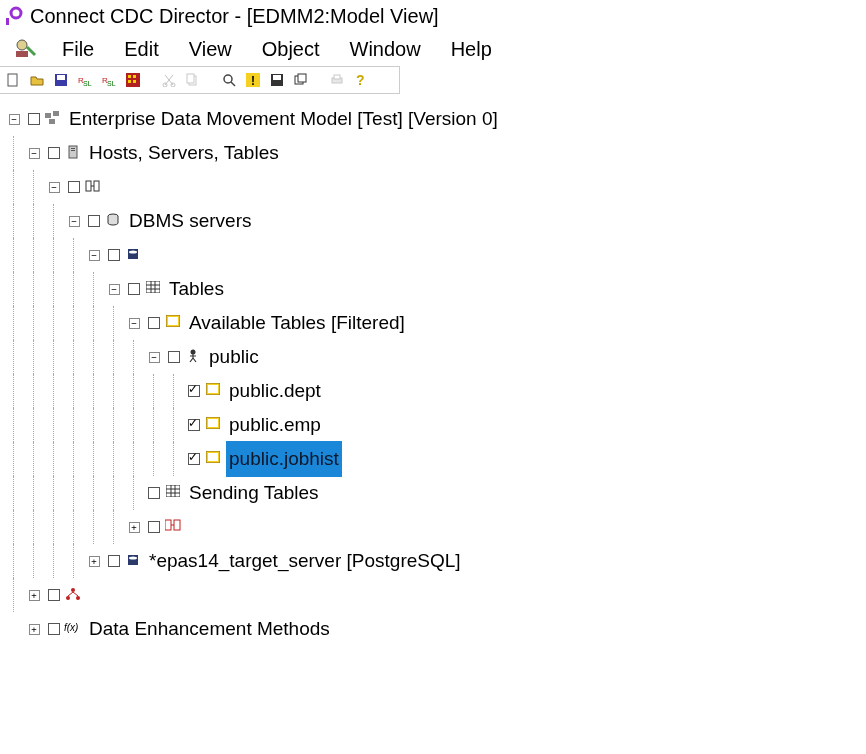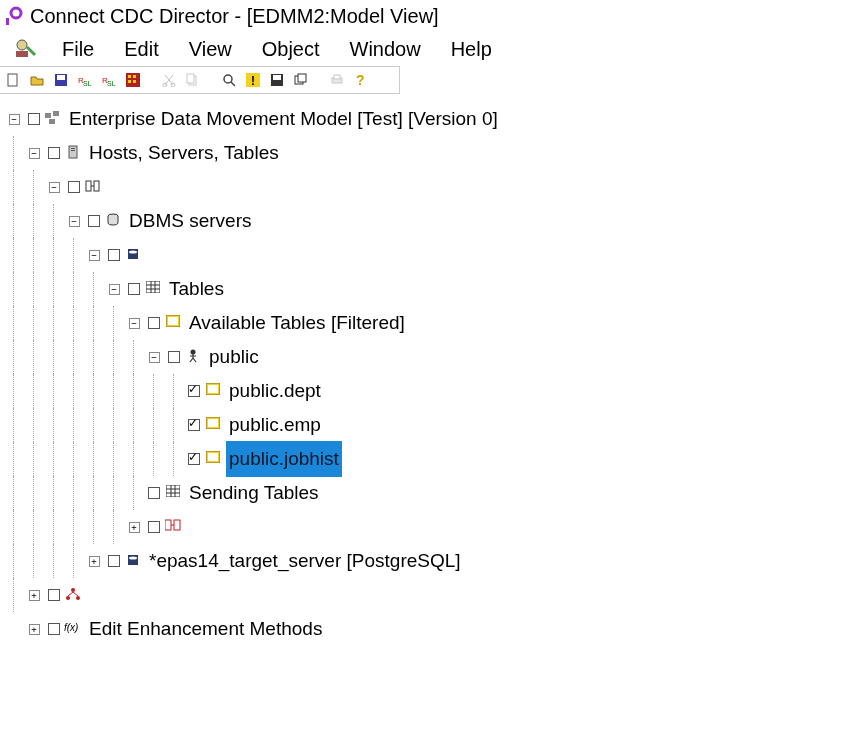--- a/index.html
+++ b/index.html
@@ -580,16 +580,16 @@
         <span class="expander">+</span>
       </span>
     <span class="tree-cell">
         <span class="chk"></span>
       </span>
     <span class="node-icon">
         <svg width="18" height="12">
           <text x="0" y="10" font-size="10" font-style="italic">f(x)</text>
         </svg>
       </span>
-    <span class="node-label">Edit Enhancement Methods</span>
+    <span class="node-label">Data Enhancement Methods</span>
   </div>
 
 </div>
 
 </body></html>

